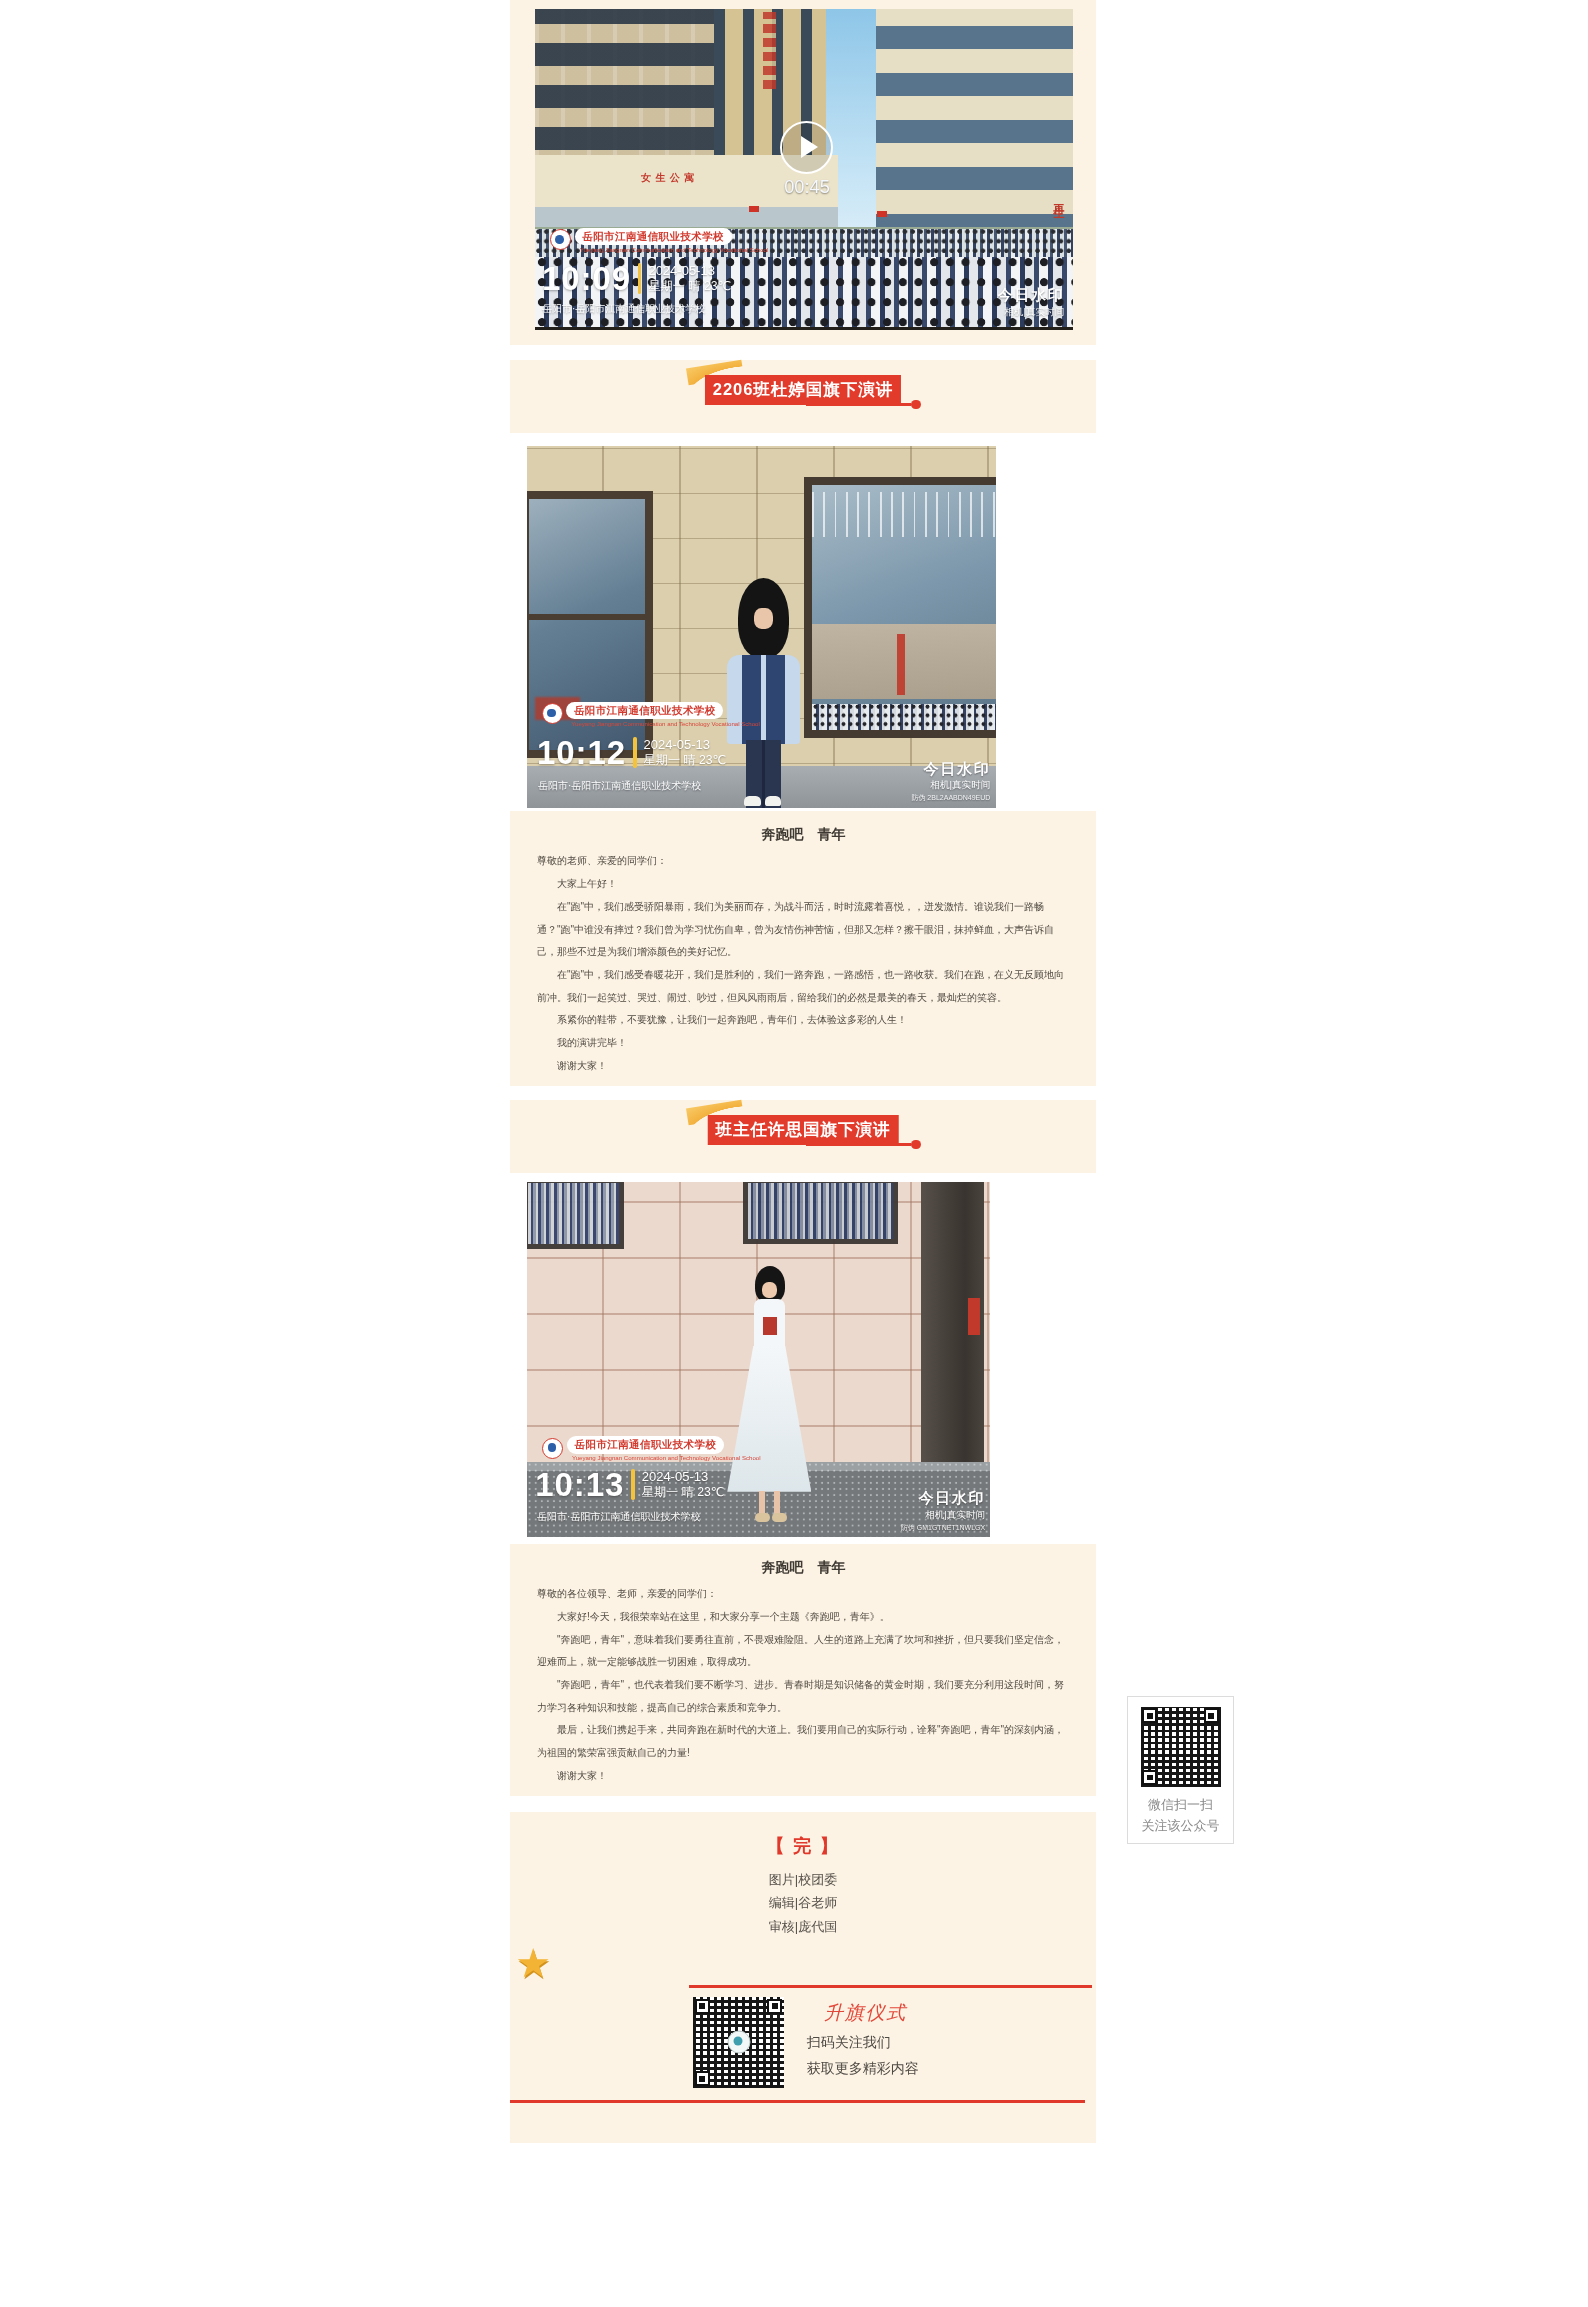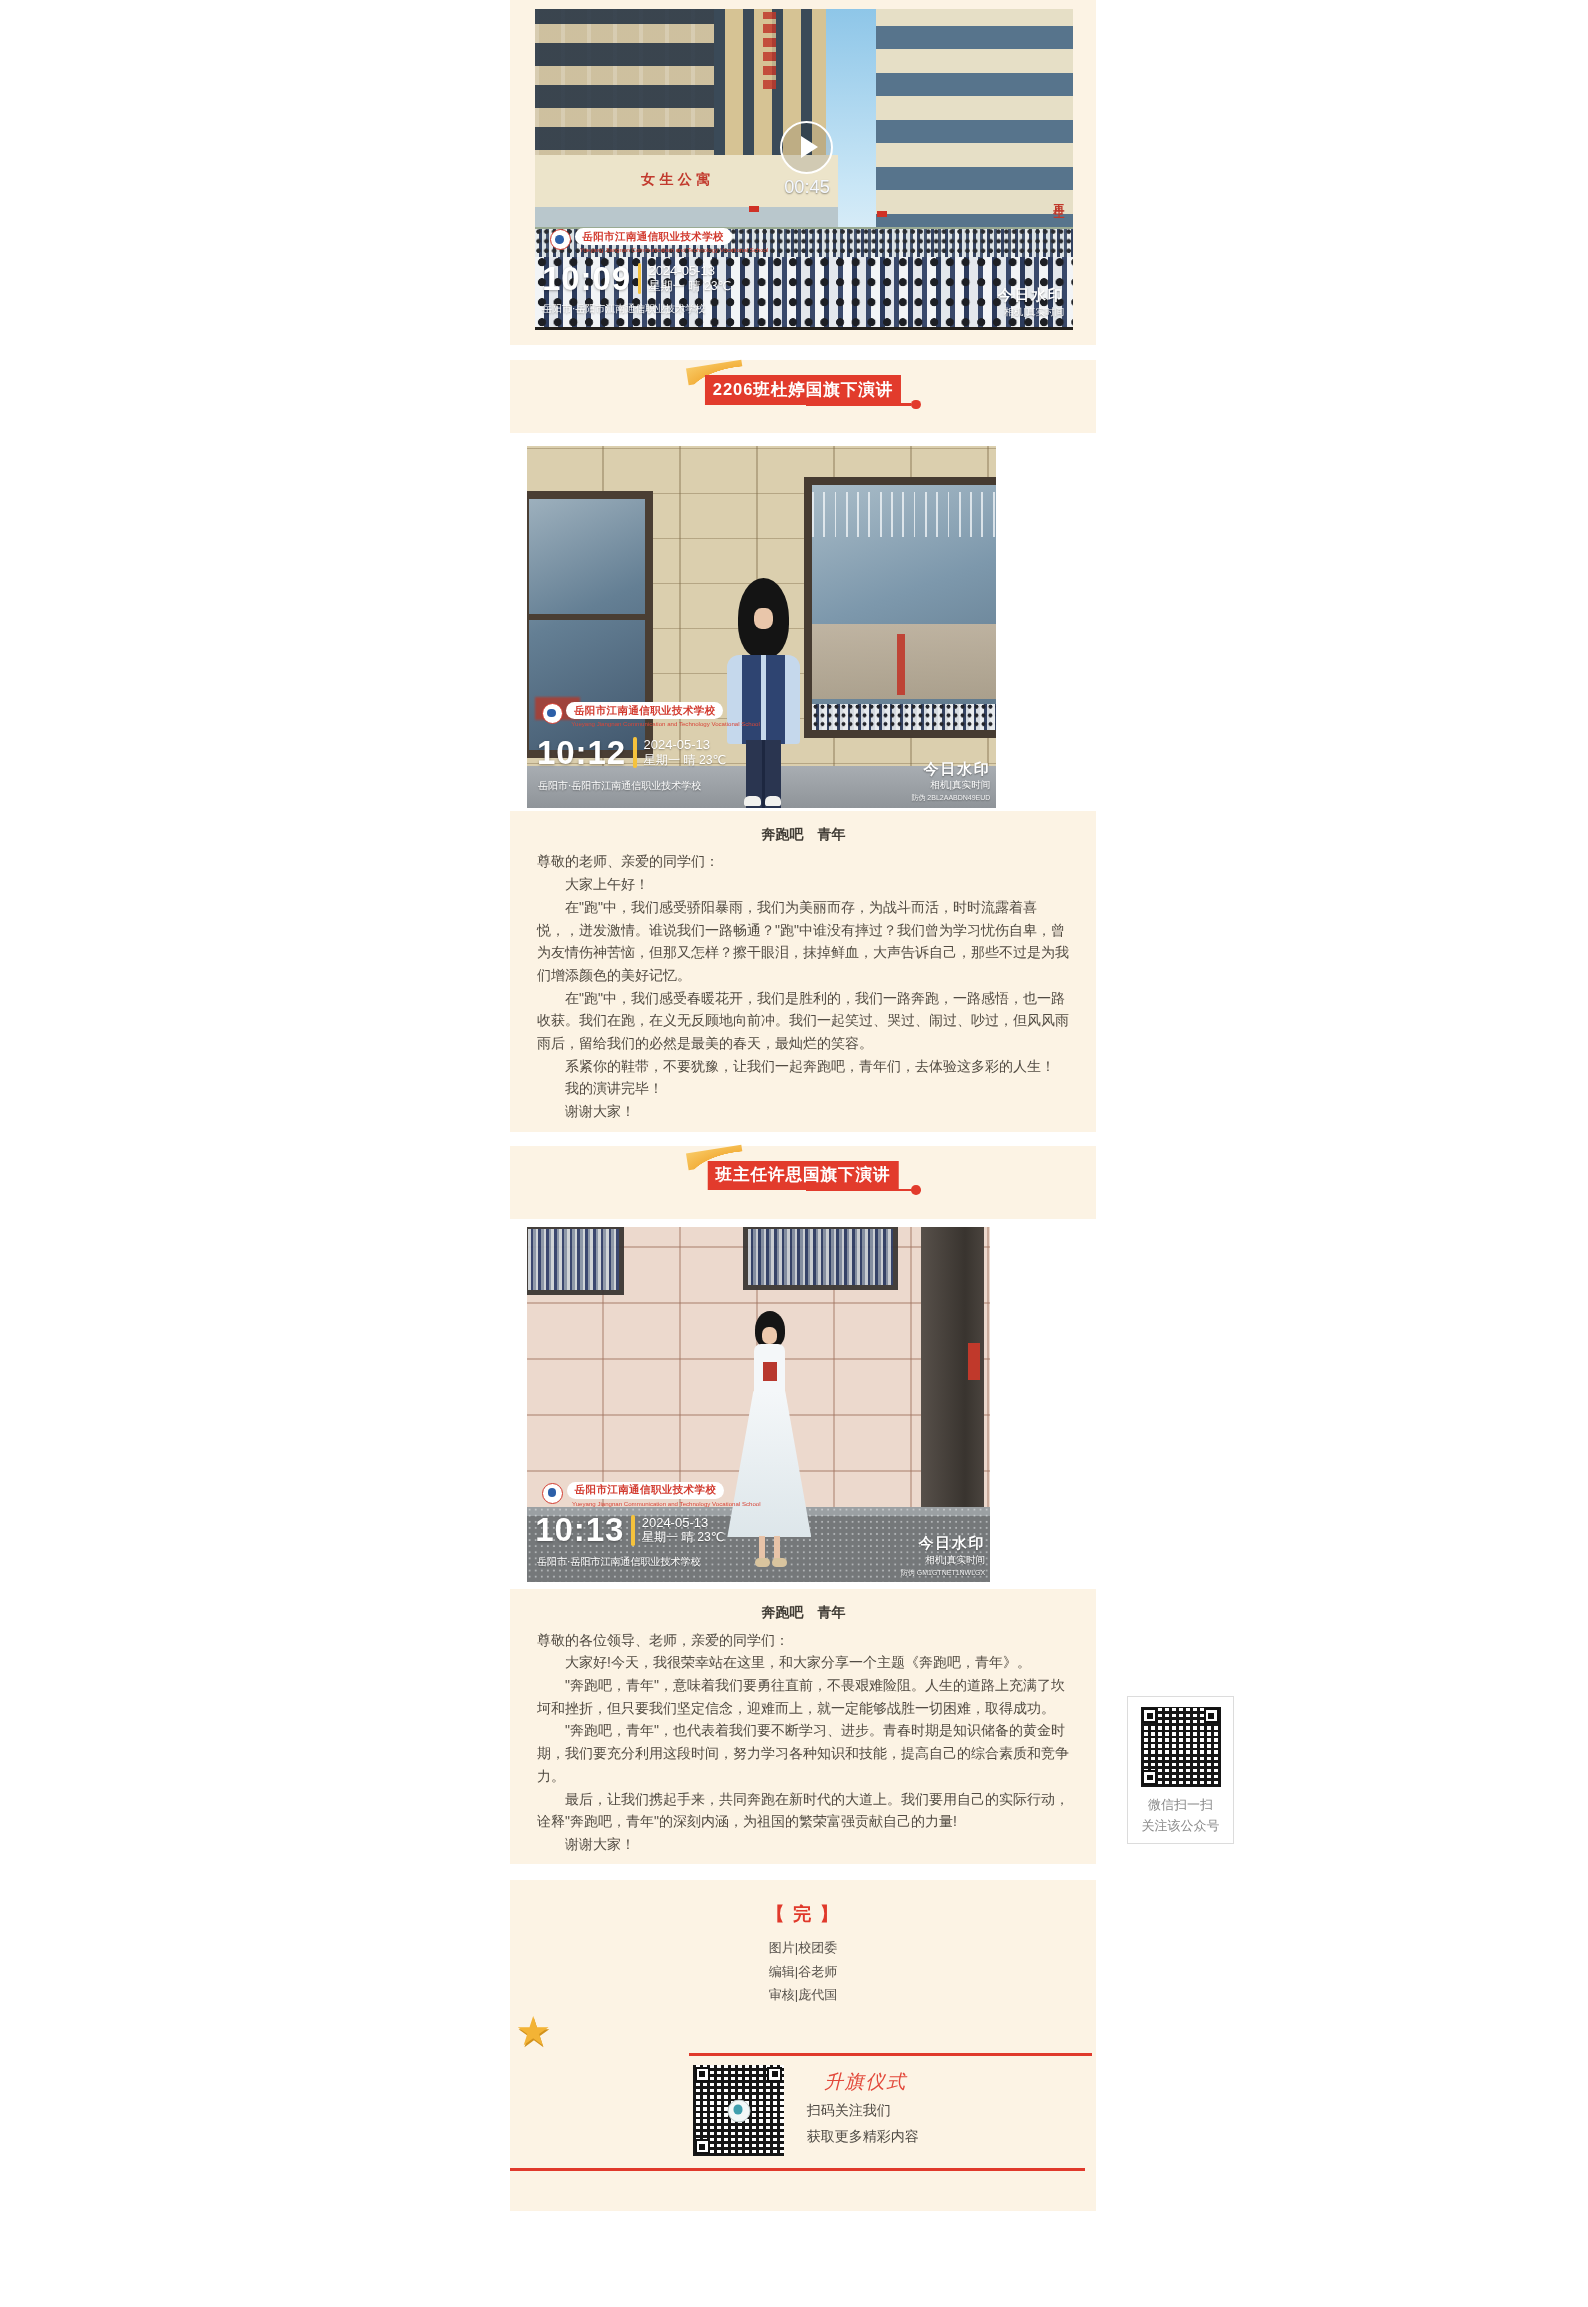--- a/index.html
+++ b/index.html
@@ -19,21 +19,21 @@
      repeating-linear-gradient(90deg, rgba(255,255,255,.22) 0 4.4px, transparent 4.4px 26px),#cbbd9b;}
   .v-bld-center{position:absolute;left:179px;top:0;width:112px;height:216px;background:
      repeating-linear-gradient(90deg,#3a4a58 0 11.3px,#d6c394 11.3px 29px),#d6c394;}
   .v-tower-sign{position:absolute;left:228px;top:3.5px;width:13px;height:77px;background:
      repeating-linear-gradient(0deg,#c0392b 0 8.7px,#d6c394 8.7px 14px);opacity:.85;}
   .v-bld-right{position:absolute;right:0;top:0;width:197px;height:228px;background:
      repeating-linear-gradient(0deg,#57748c 0 22.7px,#e6dfc6 22.7px 47px),
      repeating-linear-gradient(90deg,#e6dfc6 0 8.7px,transparent 8.7px 38px),#e6dfc6;}
   .v-bld-low{position:absolute;left:0;top:146px;width:303px;height:84px;background:
      linear-gradient(180deg,#ece4ca 0 62%, #b9c7cc 62% 100%);}
-  .v-sign{position:absolute;left:106px;top:162px;font-size:14px;font-weight:bold;color:#c23a2e;letter-spacing:4.4px;}
+  .v-sign{position:absolute;left:106px;top:162px;font-size:10px;font-weight:bold;color:#c23a2e;letter-spacing:4.4px;}
   .v-sign-right{position:absolute;left:516px;top:186px;writing-mode:vertical-rl;font-size:11.3px;font-weight:bold;color:#c0392b;letter-spacing:2.6px;}
   .v-ground{position:absolute;left:0;bottom:0;width:100%;height:103px;background:linear-gradient(180deg,#9aab93,#8d9f88);}
   .v-crowd-far{position:absolute;left:0;bottom:63px;width:100%;height:38px;opacity:.95;background:
      radial-gradient(circle at 3.5px 2.6px,#23252b 1.9px,transparent 2.6px),
      repeating-linear-gradient(90deg,#eef1f3 0 4.4px,#2e3d5e 4.4px 7px,#dde3e8 7px 11.3px,#435370 11.3px 14px);
      background-size:7.8px 9.6px,auto;}
   .v-crowd-near{position:absolute;left:0;bottom:0;width:100%;height:73px;background:
      radial-gradient(circle at 7px 5.2px,#1d1f24 3.7px,transparent 4.4px),
      repeating-linear-gradient(90deg,#f2f4f6 0 8.7px,#2c3b5c 8.7px 14px,#e3e7ec 14px 22.7px,#39496b 22.7px 28px);
      background-size:15.7px 20px,auto;}
@@ -124,21 +124,21 @@
   .teacher .skirt{position:absolute;left:1.7px;top:80px;width:84px;height:146px;background:linear-gradient(180deg,#f4f7f9,#dde6ea);
      clip-path:polygon(31% 0,69% 0,100% 100%,0 100%);}
   .teacher .leg{position:absolute;top:225px;width:6.1px;height:24.4px;background:#e8c3a8;}
   .teacher .leg.l1{left:33px;} .teacher .leg.l2{left:48px;}
   .teacher .shoe{position:absolute;top:247px;width:15px;height:8.7px;background:#d9c49e;border-radius:4.4px;}
   .teacher .shoe.s1{left:29px;} .teacher .shoe.s2{left:46px;}
 
   
   .sec-text{padding:12.2px 26px 8.7px 27px;}
   .speech-title{font-size:14px;font-weight:bold;color:#3e3a33;text-align:center;line-height:22px;margin-bottom:5.2px;}
-  .speech p{margin:0;font-size:14px;line-height:22.7px;color:#514b42;text-indent:2em;}
+  .speech p{margin:0;font-size:10px;line-height:22.7px;color:#514b42;text-indent:2em;}
   .speech p.no-indent{text-indent:0;}
 
   
   .sec-end{position:relative;height:331px;}
   .end-mark{position:absolute;left:0;top:21px;width:100%;text-align:center;color:#e0392b;font-size:18.3px;font-weight:bold;letter-spacing:1.7px;}
   .credits{position:absolute;left:0;top:56px;width:100%;text-align:center;font-size:13px;line-height:23.5px;color:#55504a;}
   .star{position:absolute;left:5.2px;top:131px;font-size:40px;line-height:40px;color:#f3b335;text-shadow:0.9px 1.7px 0 #d2921c;}
   .end-line1{position:absolute;left:179px;top:173px;width:403px;height:2.6px;background:#e0392b;}
   .footer-row{position:absolute;left:183px;top:185px;display:flex;}
   .footer-qr{width:91px;height:91px;background:#fff;position:relative;padding:0;}

